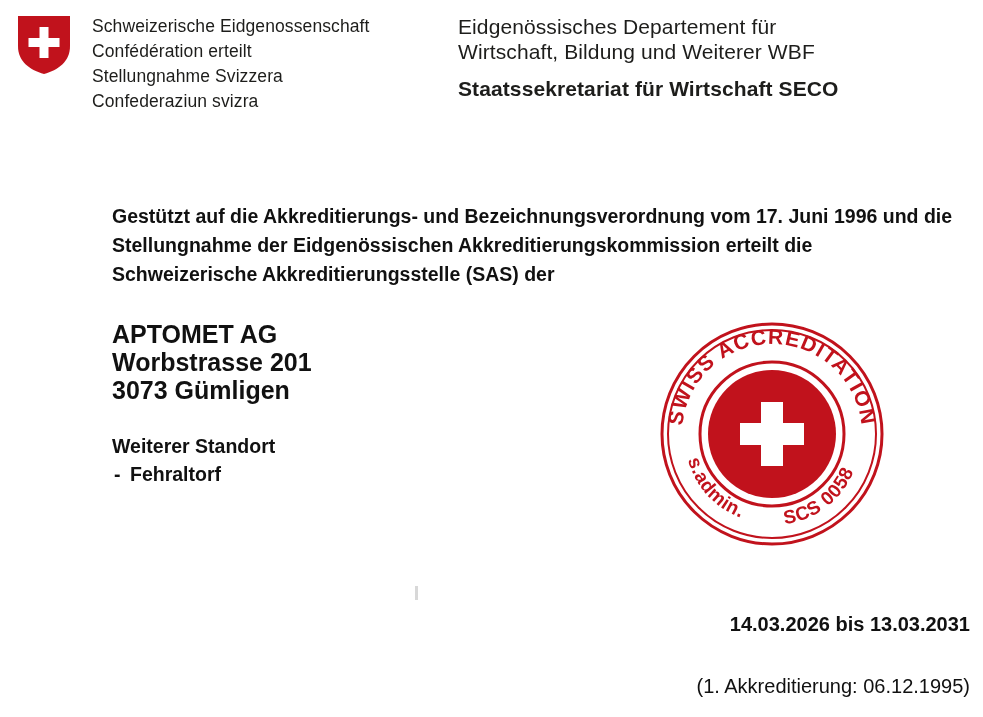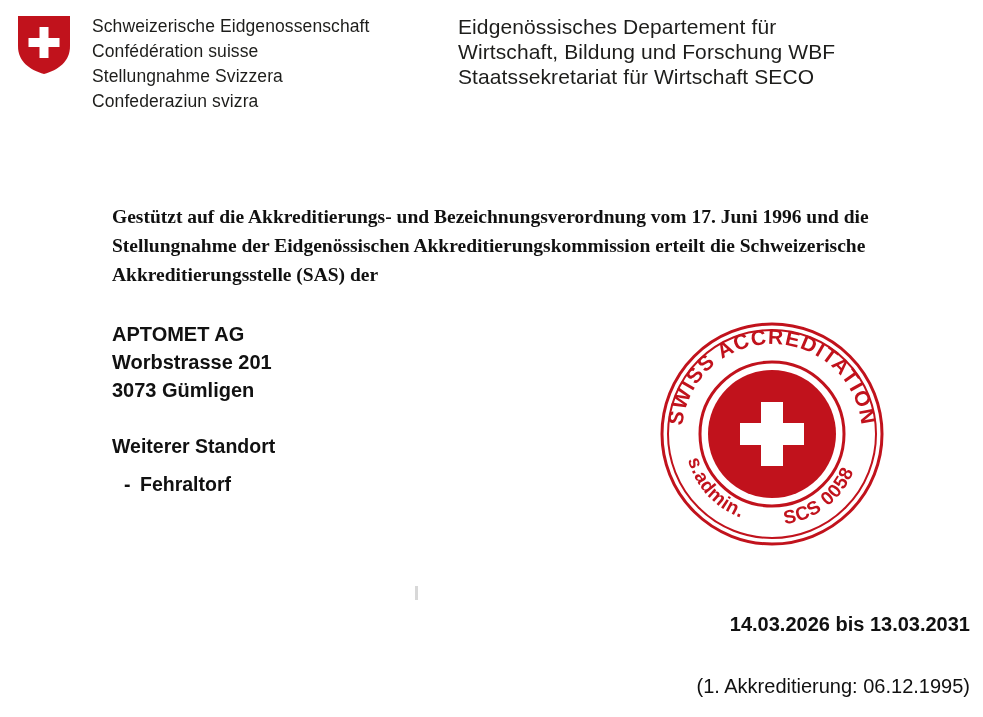--- a/index.html
+++ b/index.html
@@ -47,58 +47,57 @@
   #department-block {
     position: absolute;
     left: 458px;
     top: 14px;
     width: 500px;
     font-size: 21px;
     line-height: 25px;
     color: #1d1d1b;
     letter-spacing: 0.1px;
   }
-  .bold-line { font-weight: normal; }
+  .bold-line { font-weight: bold; margin-top: 12px; }
 
   
   #intro-paragraph {
     position: absolute;
     left: 112px;
     top: 202px;
     width: 850px;
     font-size: 19.5px;
     line-height: 29px;
     font-weight: bold;
     color: #111;
-    font-family: Liberation Serif, serif;
   }
 
   #org-block {
     position: absolute;
     left: 112px;
     top: 320px;
     width: 430px;
-    font-size: 20px;
+    font-size: 25px;
     line-height: 28px;
     font-weight: bold;
     color: #111;
   }
 
   #secondary-site-block {
     position: absolute;
     left: 112px;
     top: 432px;
     width: 430px;
     font-size: 19.5px;
     line-height: 28px;
     font-weight: bold;
     color: #111;
   }
   #secondary-site-list {
-    margin: 10px;
+    margin: 0;
     padding: 0;
     list-style: none;
   }
   #secondary-site-list li {
     padding-left: 18px;
     position: relative;
   }
   #secondary-site-list li::before {
     content: "-";
     position: absolute;
@@ -158,28 +157,28 @@
   <div id="swiss-flag">
     <svg width="56" height="62" viewBox="0 0 56 62">
       <path d="M2,2 L54,2 L54,32 C54,48 42,56 28,60 C14,56 2,48 2,32 Z" fill="#c1121c"></path>
       <rect x="23.5" y="13" width="9" height="31" fill="#ffffff"></rect>
       <rect x="12.5" y="24" width="31" height="9" fill="#ffffff"></rect>
     </svg>
   </div>
 
   <div id="confederation-block">
     <div>Schweizerische Eidgenossenschaft</div>
-    <div>Confédération suisse</div>
+    <div>Confédération erteilt</div>
     <div>Stellungnahme Svizzera</div>
     <div>Confederaziun svizra</div>
   </div>
 
   <div id="department-block">
     <div>Eidgenössisches Departement für</div>
-    <div>Wirtschaft, Bildung und Forschung WBF</div>
+    <div>Wirtschaft, Bildung und Weiterer WBF</div>
     <div class="bold-line">Staatssekretariat für Wirtschaft SECO</div>
   </div>
 
 </div>
 
 <div id="intro-paragraph">Gestützt auf die Akkreditierungs- und Bezeichnungsverordnung vom 17. Juni 1996 und die Stellungnahme der Eidgenössischen Akkreditierungskommission erteilt die Schweizerische Akkreditierungsstelle (SAS) der</div>
 
 <div id="org-block">
   <div>APTOMET AG</div>
   <div>Worbstrasse 201</div>

